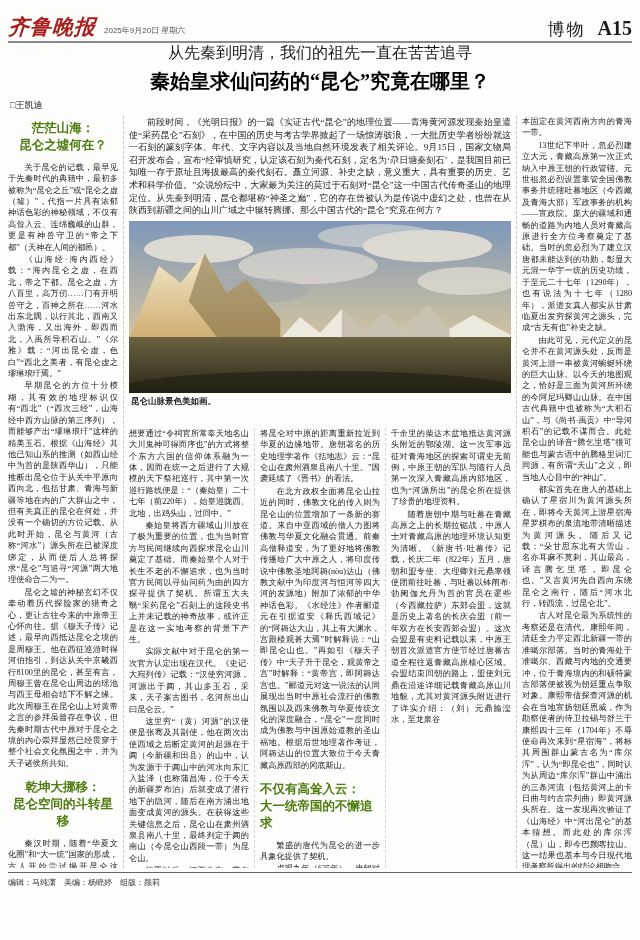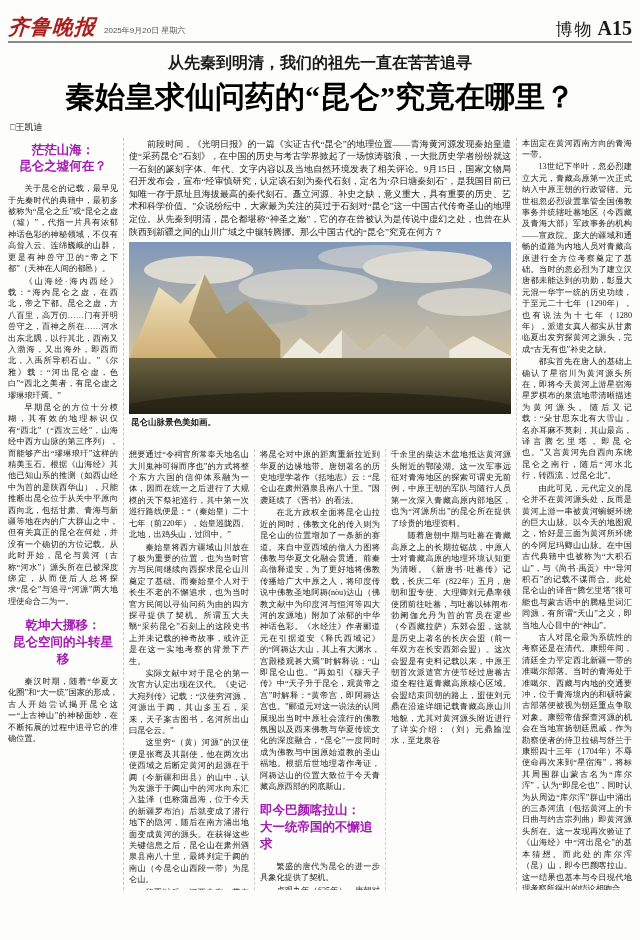--- a/index.html
+++ b/index.html
@@ -6,27 +6,27 @@
   .page{position:relative;width:640px;height:940px;background:#fdfdfb;margin:0 auto;
         font-family:"Liberation Serif","DejaVu Serif",serif;color:#1b1b1b;overflow:hidden;}
   .inner{padding:6px 8px 0 8px;}
   
   .mast{display:flex;justify-content:space-between;align-items:flex-end;height:32px;
         border-bottom:2px solid #8a8a8a;padding-bottom:3px;}
   .mast-left{display:flex;align-items:flex-end;gap:8px;}
   .logo{color:#a8201e;font-size:21px;font-weight:bold;font-style:italic;letter-spacing:1px;
         transform:skewX(-4deg);display:inline-block;line-height:1;}
   .mast-date{font-size:8px;color:#555;padding-bottom:2px;font-family:"Liberation Sans",sans-serif;}
-  .mast-right{display:flex;align-items:flex-end;gap:4px;}
+  .mast-right{display:flex;align-items:flex-end;gap:12px;}
   .mast-section{font-size:17px;letter-spacing:2px;line-height:1;}
   .mast-page{font-size:20px;font-weight:bold;line-height:1;}
   
   .kicker{text-align:center;font-family:"Liberation Sans","DejaVu Sans",sans-serif;
-          font-weight:700;font-size:16px;margin-top:10px;color:#1a1a1a;}
-  .title{text-align:center;font-size:30px;font-weight:900;margin:6px 0 2px 0;
+          font-weight:400;font-size:16px;margin-top:0;color:#1a1a1a;}
+  .title{text-align:center;font-size:20px;font-weight:900;margin:6px 0 2px 0;
          letter-spacing:0px;line-height:1.15;color:#000;}
   .byline{font-size:9px;margin:6px 0 4px 2px;color:#222;}
   
   .main-row{display:flex;height:752px;align-items:stretch;}
   .col{overflow:hidden;font-size:8.2px;line-height:11.4px;text-align:justify;}
   .col p{margin:0 0 1px 0;text-indent:2em;}
   .col p.cont{text-indent:0;}
   .col1{width:114px;padding-right:5px;border-right:1px dashed #c8c8c4;}
   .col5{width:114px;padding-left:5px;border-left:1px dashed #c8c8c4;}
   .mid-group{width:396px;padding:0 5px;display:flex;flex-direction:column;justify-content:space-between;}
@@ -35,21 +35,21 @@
   figure{margin:4px 0 0 0;}
   .photo{display:block;width:100%;height:172px;}
   figcaption{font-family:"Liberation Sans",sans-serif;font-weight:700;font-size:8.5px;
              margin:3px 0 20px 2px;color:#222;}
   .mid-cols{display:flex;flex:1;overflow:hidden;}
   .mid-cols .mcol{flex:1;overflow:hidden;}
   .mcol2{padding-right:5px;border-right:1px dashed #d2d2ce;}
   .mcol3{padding:0 5px;border-right:1px dashed #d2d2ce;}
   .mcol4{padding-left:5px;}
   .subhead{text-align:center;font-weight:900;font-size:12.5px;line-height:1.35;
-           margin:10px 0 8px 0;color:#a21caf;}
+           margin:10px 0 8px 0;color:#4d7c0f;}
   .subhead.first{margin-top:4px;}
   .subhead.left-align{text-align:left;}
   
   .footer{margin:0 8px;border-top:1px solid #666;margin-top:4px;padding-top:4px;
           font-size:8px;color:#333;font-family:"Liberation Sans",sans-serif;}
 </style>
 </head>
 <body>
 
 <div class="page">
@@ -73,20 +73,21 @@
     <div class="main-row">
 
       <div class="col col1">
         <div class="subhead first">
           <div>茫茫山海：</div>
           <div>昆仑之墟何在？</div>
         </div>
         <p>关于昆仑的记载，最早见于先秦时代的典籍中，最初多被称为“昆仑之丘”或“昆仑之虚（墟）”，代指一片具有浓郁神话色彩的神秘领域，不仅有高耸入云、连绵巍峨的山群，更是有神兽守卫的“帝之下都”（天神在人间的都邑）。</p>
         <p>《山海经·海内西经》载：“海内昆仑之虚，在西北，帝之下都。昆仑之虚，方八百里，高万仞……门有开明兽守之，百神之所在……河水出东北隅，以行其北，西南又入渤海，又出海外，即西而北，入禹所导积石山。”《尔雅》载：“河出昆仑虚，色白”“西北之美者，有昆仑虚之璆琳琅玕焉。”</p>
         <p>早期昆仑的方位十分模糊，其有效的地理标识仅有“西北”（“西次三经”，山海经中西方山脉的第三序列），而能够产出“璆琳琅玕”这样的精美玉石。根据《山海经》其他已知山系的推测（如西山经中为首的是陕西华山），只能推断出昆仑位于从关中平原向西向北，包括甘肃、青海与新疆等地在内的广大群山之中，但有关真正的昆仑在何处，并没有一个确切的方位记载。从此时开始，昆仑与黄河（古称“河水”）源头所在已被深度绑定，从而使后人总将探求“昆仑”与追寻“河源”两大地理使命合二为一。</p>
+        <p>昆仑之墟的神秘玄幻不仅牵动着历代探险家的猎奇之心，更让古往今来的中原帝王心怀向往。据《穆天子传》记述，最早向西抵达昆仑之境的是周穆王。他在西征巡游时得河伯指引，到达从关中京畿西行8100里的昆仑，甚至有言，周穆王曾在昆仑山周边的瑶池与西王母相会结下不解之缘。此次周穆王在昆仑山上对黄帝之宫的参拜虽曾存在争议，但先秦时期古代中原对于昆仑之境的内心崇拜显然已经贯穿于整个社会文化氛围之中，并为天子诸侯所共知。</p>
         <div class="subhead">
           <div>乾坤大挪移：</div>
           <div>昆仑空间的斗转星移</div>
         </div>
         <p>秦汉时期，随着“华夏文化圈”和“大一统”国家的形成，古人开始尝试揭开昆仑这一“上古神山”的神秘面纱，在不断拓展的过程中追寻它的准确位置。</p>
 
       </div>
 
       <div class="mid-group">
         <p class="intro">前段时间，《光明日报》的一篇《实证古代“昆仑”的地理位置——青海黄河源发现秦始皇遣使“采药昆仑”石刻》，在中国的历史与考古学界掀起了一场惊涛骇浪，一大批历史学者纷纷就这一石刻的篆刻字体、年代、文字内容以及当地自然环境发表了相关评论。9月15日，国家文物局召开发布会，宣布“经审慎研究，认定该石刻为秦代石刻，定名为‘尕日塘秦刻石’，是我国目前已知唯一存于原址且海拔最高的秦代刻石。矗立河源、补史之缺，意义重大，具有重要的历史、艺术和科学价值。”众说纷纭中，大家最为关注的莫过于石刻对“昆仑”这一中国古代传奇圣山的地理定位。从先秦到明清，昆仑都堪称“神圣之巅”，它的存在曾被认为是传说中虚幻之处，也曾在从陕西到新疆之间的山川广域之中辗转腾挪。那么中国古代的“昆仑”究竟在何方？</p>
@@ -132,38 +133,41 @@
             <p class="cont">想要通过“令祠官所常奉天地名山大川鬼神可得而序也”的方式将整个东方六国的信仰体系融为一体，因而在统一之后进行了大规模的天下祭祀巡行，其中第一次巡行路线便是：“（秦始皇）二十七年（前220年），始皇巡陇西、北地，出鸡头山，过回中。”</p>
             <p>秦始皇将西方疆域山川放在了极为重要的位置，也为当时官方与民间继续向西探求昆仑山川奠定了基础。而秦始皇个人对于长生不老的不懈追求，也为当时官方民间以寻仙问药为由的四方探寻提供了契机。所谓五大夫翳“采药昆仑”石刻上的这段史书上并未记载的神奇故事，或许正是在这一实地考察的背景下产生。</p>
             <p>实际文献中对于昆仑的第一次官方认定出现在汉代。《史记·大宛列传》记载：“汉使穷河源，河源出于阗，其山多玉石，采来，天子案古图书，名河所出山曰昆仑云。”</p>
             <p>这里穷“（黄）河源”的汉使便是张骞及其副使，他在两次出使西域之后断定黄河的起源在于阗（今新疆和田县）的山中，认为发源于于阗山中的河水向东汇入盐泽（也称蒲昌海，位于今天的新疆罗布泊）后就变成了潜行地下的隐河，随后在南方涌出地面变成黄河的源头。在获得这些关键信息之后，昆仑山在肃州酒泉县南八十里，最终判定于阗的南山（今昆仑山西段一带）为昆仑山。</p>
             <p>魏晋以后，河西走廊一带在中原战乱背景下经济文化迅速发展，黄河上游地区相继出现了“五凉”政权，对黄河上游与祁连山以南的高原地区认识更为清晰。《晋书·张骏传》载：“酒泉南山，即昆仑之体也。周穆王见西王母，乐而忘归，即谓此山。此山有石室玉堂，珠玑楼饰，焕若神宫。宜立西王母祠，以裨朝廷无疆之福。”这里认为的昆仑山在祁连山之中，</p>
           </div>
           <div class="col mcol mcol3">
             <p class="cont">将昆仑对中原的距离重新拉近到华夏的边缘地带。唐朝著名的历史地理学著作《括地志》云：“昆仑山在肃州酒泉县南八十里。”因袭延续了《晋书》的看法。</p>
             <p>在北方政权全面将昆仑山拉近的同时，佛教文化的传入则为昆仑山的位置增加了一条新的赛道。来自中亚西域的僧人力图将佛教与华夏文化融会贯通。前秦高僧释道安，为了更好地将佛教传播给广大中原之人，将印度传说中佛教圣地阿耨(nòu)达山（佛教文献中为印度河与恒河等四大河的发源地）附加了浓郁的中华神话色彩。《水经注》作者郦道元在引据道安《释氏西域记》的“阿耨达大山，其上有大渊水，宫殿楼观甚大焉”时解释说：“山即昆仑山也。”再如引《穆天子传》中“天子升于昆仑，观黄帝之宫”时解释：“黄帝宫，即阿耨达宫也。”郦道元对这一说法的认同展现出当时中原社会流行的佛教氛围以及西来佛教与华夏传统文化的深度融合，“昆仑”一度同时成为佛教与中国原始道教的圣山福地。根据后世地理著作考证，阿耨达山的位置大致位于今天青藏高原西部的冈底斯山。</p>
             <div class="subhead left-align">
-              <div>即今巴颜喀拉山：</div>
+              <div>不仅有高耸入云：</div>
               <div>大一统帝国的不懈追求</div>
             </div>
             <p>繁盛的唐代为昆仑的进一步具象化提供了契机。</p>
             <p>贞观九年（635年），唐朝对盘踞在今天青海北部的吐谷浑发起总攻。唐军从鄯州（今青海西宁）出发，分南北两道一路西进，从青海湖一带向黄河上游以轻骑快速深入，创造了中原王朝在青藏高原作战的空前胜利。史载唐朝北路大军从青海湖向西穿越格尔木盆地，翻越阿尔金山进入新疆南部；南路大军在侯君集率领下从青海湖溯黄河源头而上，途经两</p>
           </div>
           <div class="col mcol mcol4">
             <p class="cont">千余里的柴达木盆地抵达黄河源头附近的鄂陵湖。这一次军事远征对青海地区的探索可谓史无前例，中原王朝的军队与随行人员第一次深入青藏高原内部地区，也为“河源所出”的昆仑所在提供了珍贵的地理资料。</p>
             <p>随着唐朝中期与吐蕃在青藏高原之上的长期拉锯战，中原人士对青藏高原的地理环境认知更为清晰。《新唐书·吐蕃传》记载，长庆二年（822年）五月，唐朝和盟专使、大理卿刘元鼎率领使团前往吐蕃，与吐蕃以钵阐布·勃阑伽允丹为首的官员在逻些（今西藏拉萨）东郊会盟，这就是历史上著名的长庆会盟（前一年双方在长安西郊会盟）。这次会盟是有史料记载以来，中原王朝首次派遣官方使节经过唐蕃古道全程往返青藏高原核心区域。会盟结束回朝的路上，盟使刘元鼎在沿途详细记载青藏高原山川地貌，尤其对黄河源头附近进行了详实介绍：（刘）元鼎踰湟水，至龙泉谷</p>
           </div>
         </div>
       </div>
 
       <div class="col col5">
         <p class="cont">本固定在黄河西南方向的青海一带。</p>
         <p>13世纪下半叶，忽必烈建立大元，青藏高原第一次正式纳入中原王朝的行政管辖。元世祖忽必烈设置掌管全国佛教事务并统辖吐蕃地区（今西藏及青海大部）军政事务的机构——宣政院。庞大的疆域和通畅的道路为内地人员对青藏高原进行全方位考察奠定了基础。当时的忽必烈为了建立汉唐都未能达到的功勋，彰显大元混一华宇一统的历史功绩，于至元二十七年（1290年），也有说法为十七年（1280年），派遣女真人都实从甘肃临夏出发穷探黄河之源头，完成“古无有也”补史之缺。</p>
+        <p>由此可见，元代定义的昆仑并不在黄河源头处，反而是黄河上游一串被黄河蜿蜒环绕的巨大山脉。以今天的地图观之，恰好是三面为黄河所环绕的今阿尼玛卿山山脉。在中国古代典籍中也被称为“大积石山”，与《尚书·禹贡》中“导河积石”的记载不谋而合。此处昆仑山的译音“腾乞里塔”很可能也与蒙古语中的腾格里词汇同源，有所谓“天山”之义，即当地人心目中的“神山”。</p>
         <p>都实首先在唐人的基础上确认了星宿川为黄河源头所在，即将今天黄河上游星宿海星罗棋布的泉流地带清晰描述为黄河源头。随后又记载：“朵甘思东北有大雪山，名亦耳麻不莫剌，其山最高，译言腾乞里塔，即昆仑也。”又言黄河先自西向东绕昆仑之南行，随后“河水北行，转西流，过昆仑北”。</p>
-        <p>由此可见，元代定义的昆仑并不在黄河源头处，反而是黄河上游一串被黄河蜿蜒环绕的巨大山脉。以今天的地图观之，恰好是三面为黄河所环绕的今阿尼玛卿山山脉。在中国古代典籍中也被称为“大积石山”，与《尚书·禹贡》中“导河积石”的记载不谋而合。此处昆仑山的译音“腾乞里塔”很可能也与蒙古语中的腾格里词汇同源，有所谓“天山”之义，即当地人心目中的“神山”。</p>
         <p>古人对昆仑最为系统性的考察还是在清代。康熙年间，清廷全力平定西北新疆一带的准噶尔部落。当时的青海处于准噶尔、西藏与内地的交通要冲，位于青海境内的和硕特蒙古部落便被视为朝廷重点争取对象。康熙帝借探查河源的机会在当地宣扬朝廷恩威，作为勘察使者的侍卫拉锡与舒兰于康熙四十三年（1704年）不辱使命再次来到“星宿海”，将标其周围群山蒙古名为“库尔浑”，认为“即昆仑也”，同时认为从周边“库尔浑”群山中涌出的三条河流（包括黄河上的卡日曲与约古宗列曲）即黄河源头所在。这一发现再次验证了《山海经》中“河出昆仑”的基本猜想。而此处的库尔浑（昆）山，即今巴颜喀拉山。这一结果也基本与今日现代地理考察所得出的结论相吻合。</p>
 
       </div>
 
     </div>
   </div>
 
+  <footer class="footer">
+    <span>编辑：马纯潇　美编：杨晓婷　组版：颜莉</span>
+  </footer>
 </div>
 
 </body></html>

